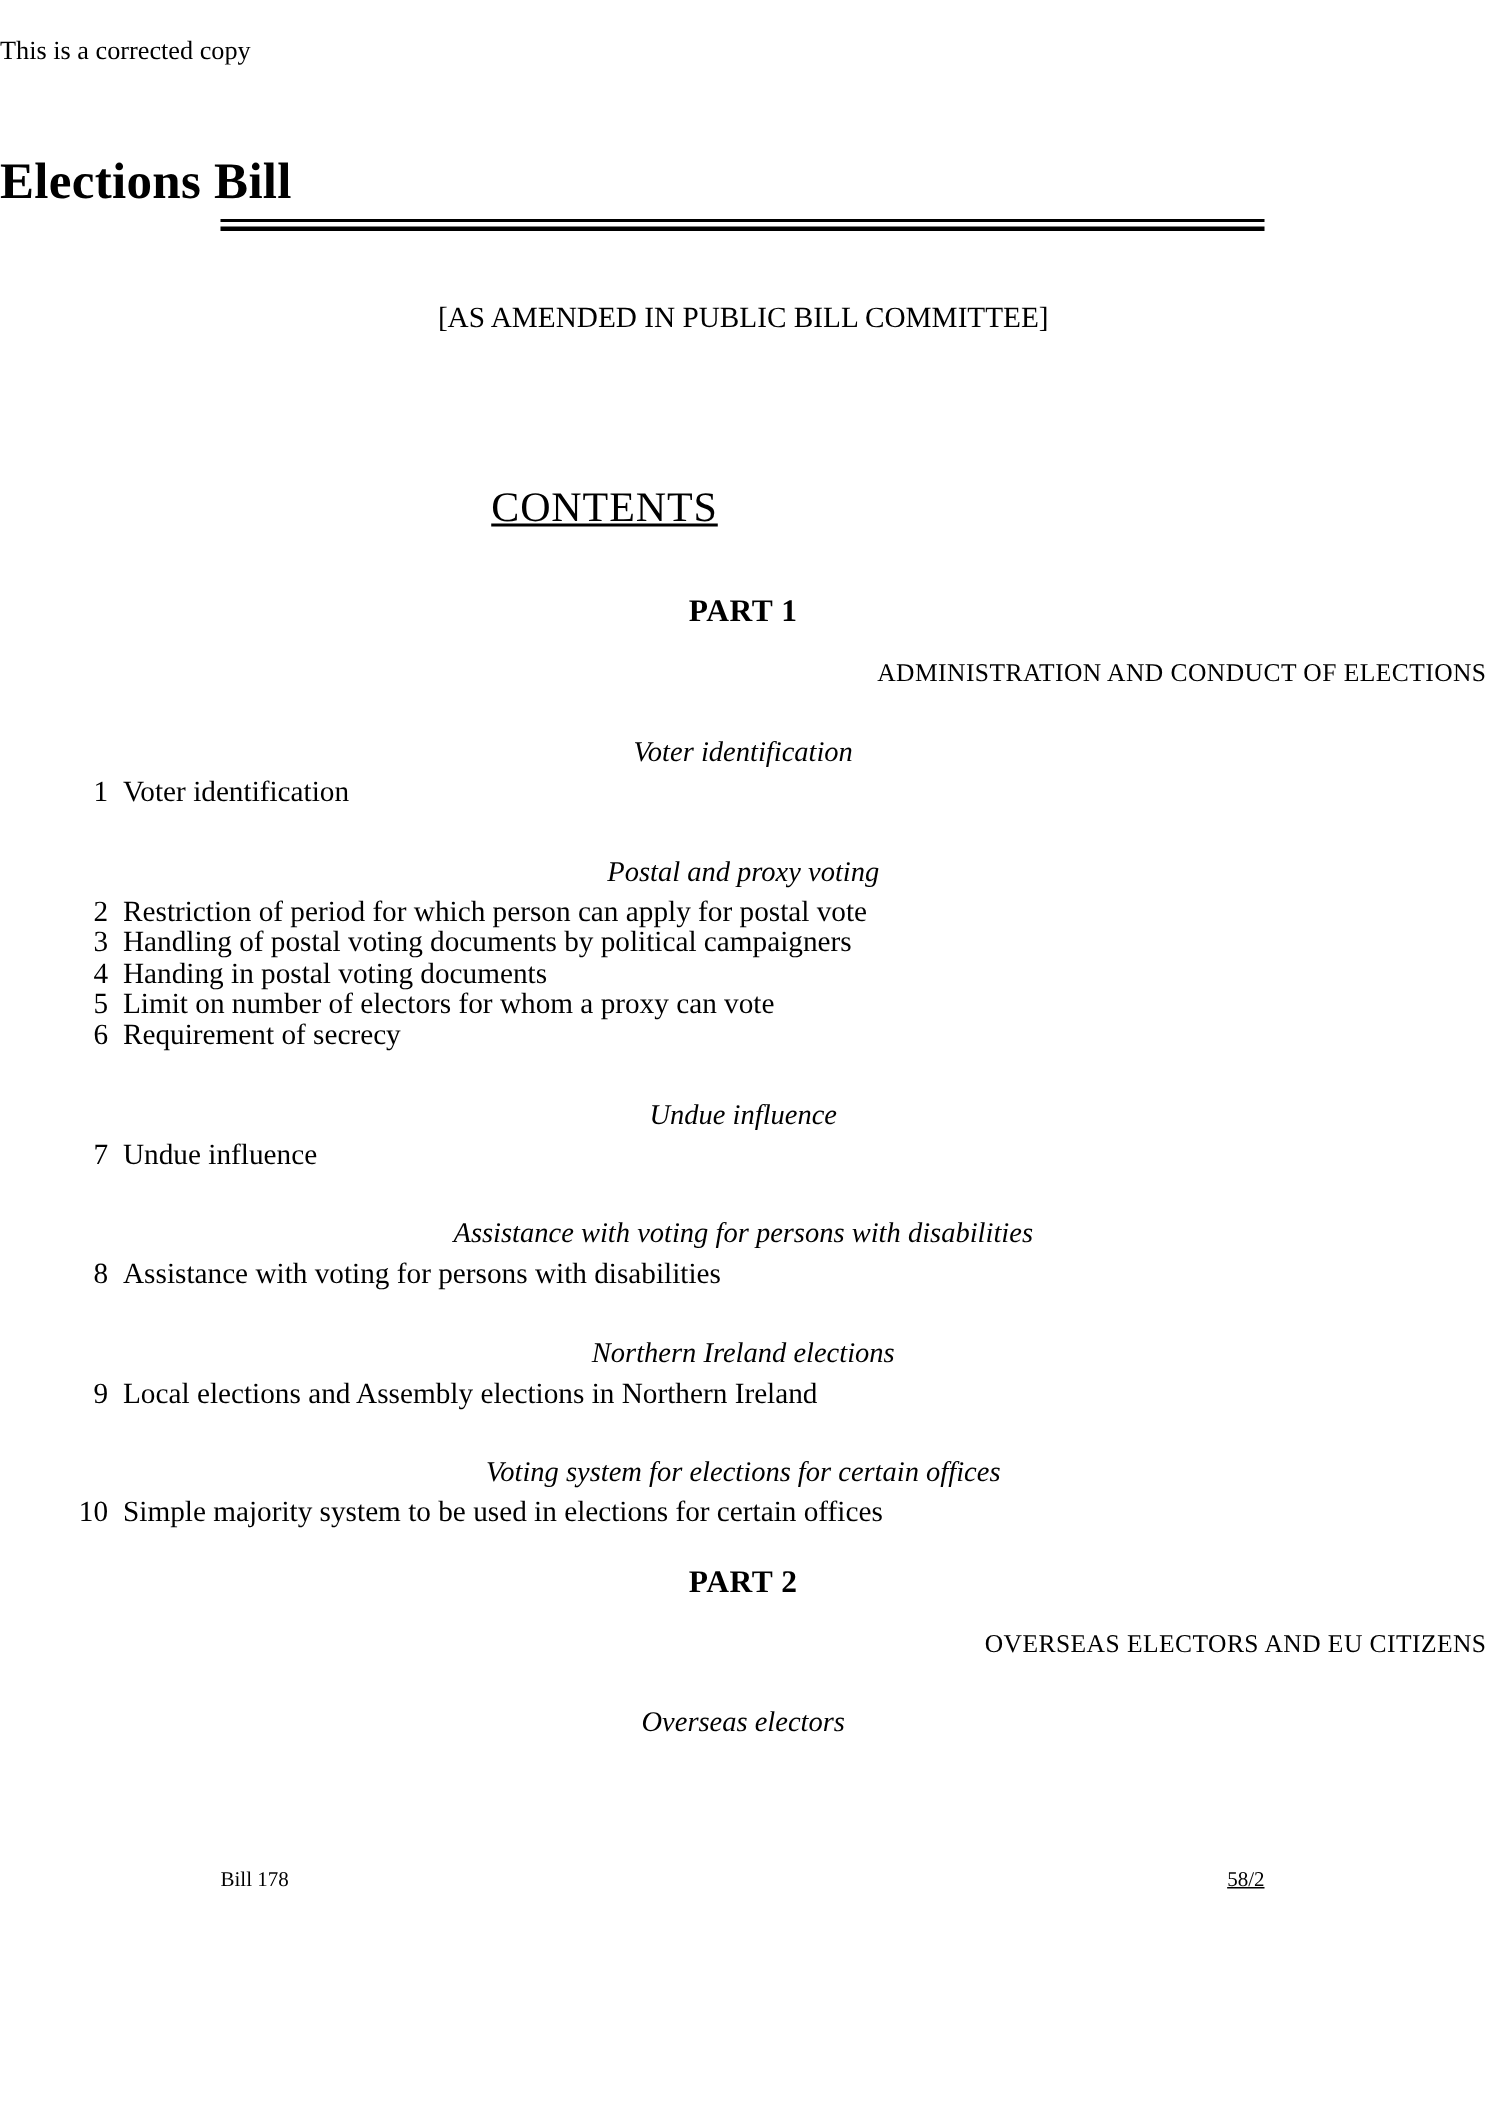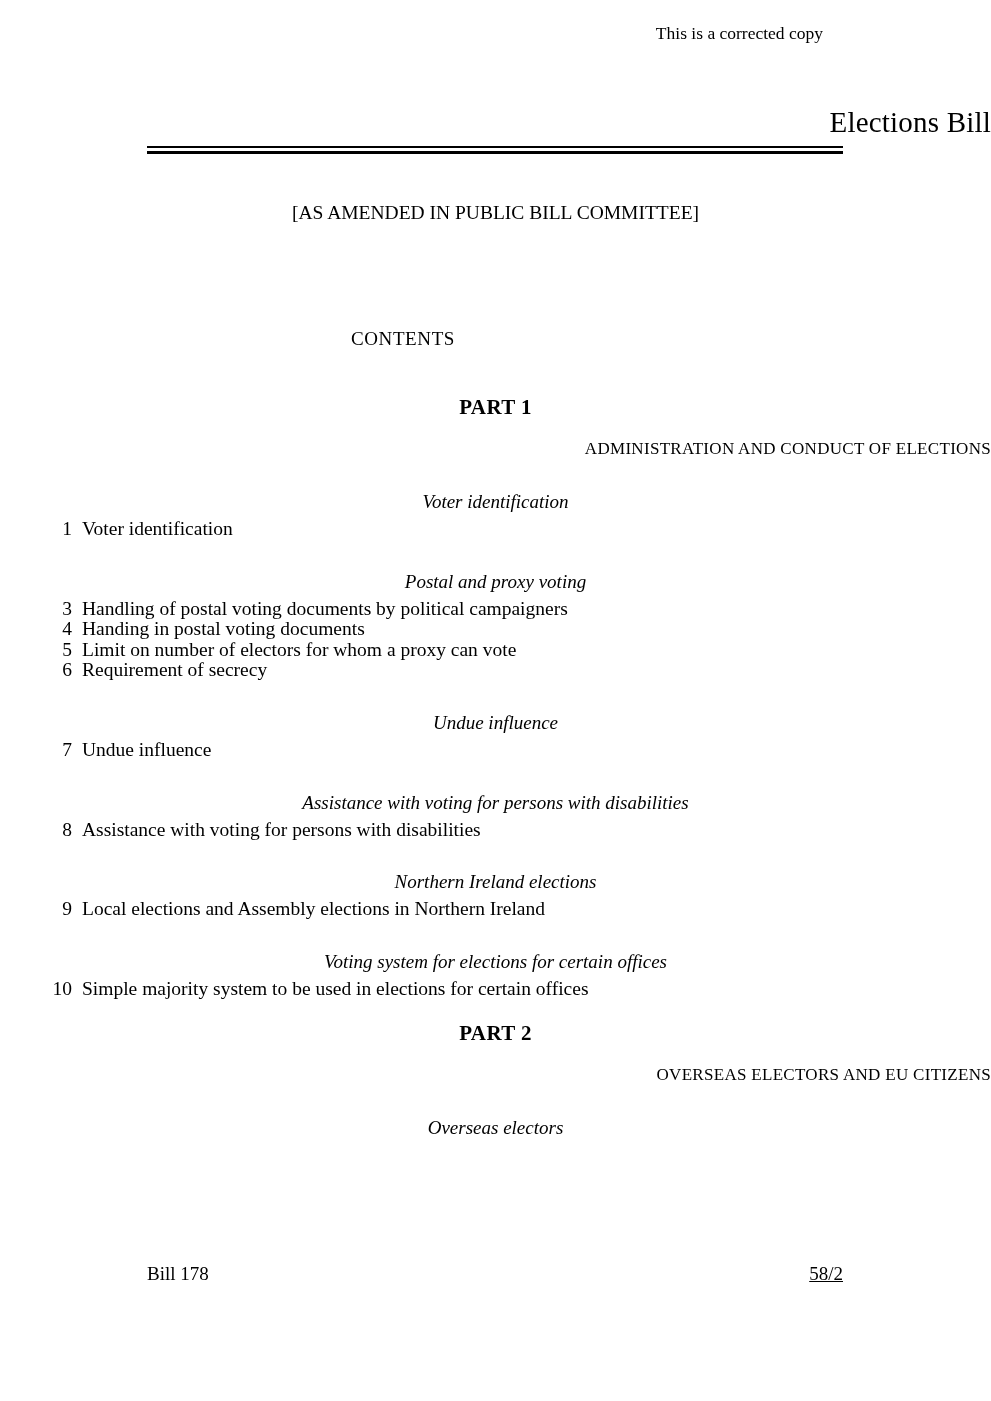--- a/index.html
+++ b/index.html
@@ -22,34 +22,34 @@
     width: 991px;
     height: 1401px;
   }
 
   
   .corrected-note {
     position: absolute;
     left: 0;
     top: 22px;
     width: 823px;
-    text-align: right;
+    text-align: left;
     font-size: 17.5px;
     line-height: 22px;
   }
 
   
   .doc-title {
     position: absolute;
     left: 0;
     top: 104px;
     width: 991px;
-    text-align: right;
-    font-size: 29px;
-    font-weight: normal;
+    text-align: left;
+    font-size: 34px;
+    font-weight: bold;
     letter-spacing: 0.2px;
     line-height: 36px;
   }
 
   .rule-wrap {
     position: absolute;
     left: 147px;
     top: 146px;
     width: 696px;
   }
@@ -74,23 +74,24 @@
     line-height: 26px;
   }
 
   
   .contents-heading {
     position: absolute;
     left: 0;
     top: 322px;
     width: 806px;
     text-align: center;
-    font-size: 19px;
+    font-size: 28px;
     line-height: 34px;
     letter-spacing: 0.6px;
+    text-decoration: underline;
   }
 
   
   .flow {
     position: absolute;
     left: 0;
     top: 396px;
     width: 991px;
   }
 
@@ -147,23 +148,22 @@
   .sp-after-heading { height: 5px; }
   .sp-part-gap { height: 20px; }
   .sp-part-before { height: 23px; }
 
   
   .footer {
     position: absolute;
     left: 147px;
     top: 1242px;
     width: 696px;
-    font-size: 19px;
+    font-size: 14px;
     line-height: 24px;
-    margin-top: 20px;
   }
   .footer-left {
     float: left;
   }
   .footer-right {
     float: right;
     text-decoration: underline;
   }
   .clear { clear: both; }
 </style>
@@ -197,20 +197,23 @@
       <div class="group-heading">Voter identification</div>
       <div class="sp-after-heading"></div>
       <div class="toc-item">
         <span class="toc-num">1</span><span class="toc-label">Voter identification</span>
       </div>
 
       <div class="sp-heading-before"></div>
       <div class="group-heading">Postal and proxy voting</div>
       <div class="sp-after-heading"></div>
       <div class="toc-item">
+        <span class="toc-num">2</span><span class="toc-label">Restriction of period for which person can apply for postal vote</span>
+      </div>
+      <div class="toc-item">
         <span class="toc-num">3</span><span class="toc-label">Handling of postal voting documents by political campaigners</span>
       </div>
       <div class="toc-item">
         <span class="toc-num">4</span><span class="toc-label">Handing in postal voting documents</span>
       </div>
       <div class="toc-item">
         <span class="toc-num">5</span><span class="toc-label">Limit on number of electors for whom a proxy can vote</span>
       </div>
       <div class="toc-item">
         <span class="toc-num">6</span><span class="toc-label">Requirement of secrecy</span>

